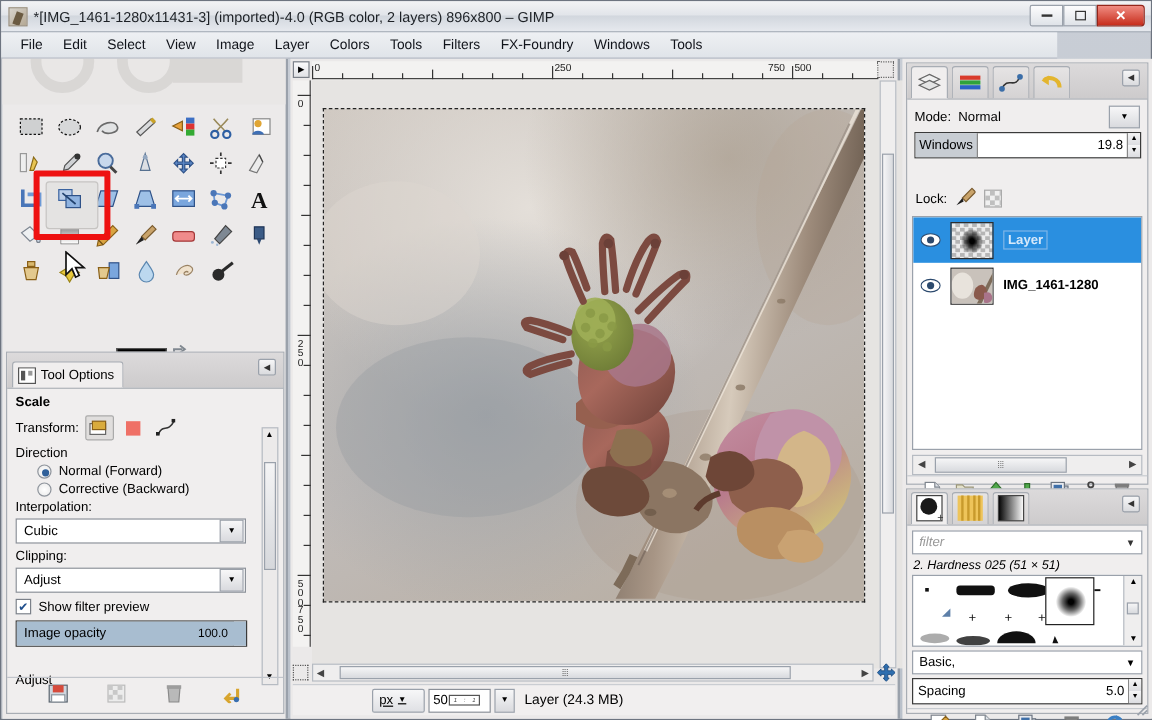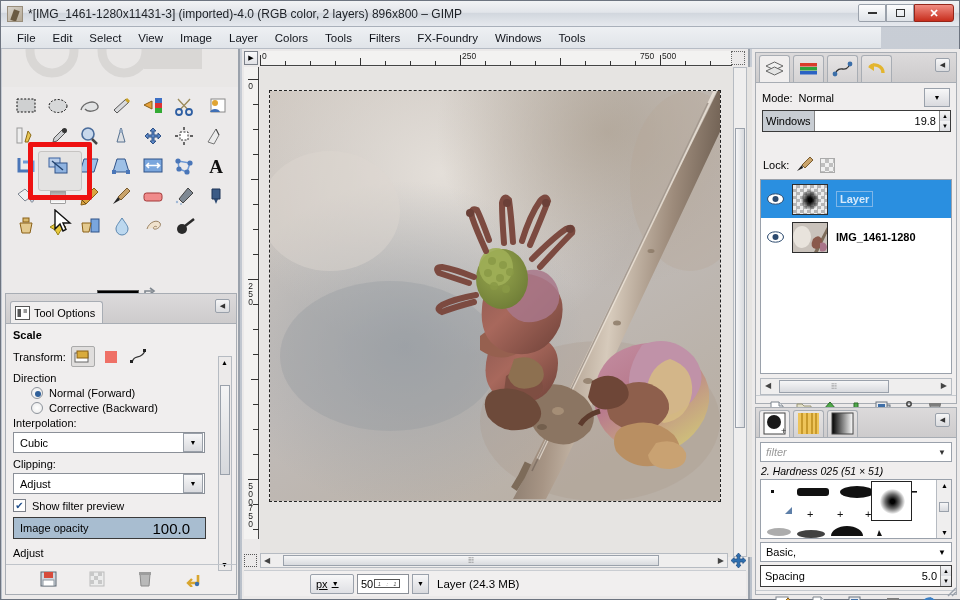--- a/index.html
+++ b/index.html
@@ -104,26 +104,26 @@
      display:flex; align-items:center; justify-content:space-between;
      padding-left:6px; font-size:11px; margin-bottom:5px; width:192px; }
   .combo .drop { width:20px; height:19px; background:linear-gradient(#f7f7f8,#d9dade);
      border:1px solid #999fa8; display:flex; align-items:center; justify-content:center;
      font-size:7px; margin-right:1px; }
   .chk-row { display:flex; align-items:center; margin-bottom:5px; }
   .chk { width:13px; height:13px; background:#fff; border:1px solid #7b8089;
      margin-right:6px; display:flex; align-items:center; justify-content:center;
      font-size:10px; color:#1f4e8c; }
   .slider { width:193px; height:22px; border:1px solid #3a3a3a; display:flex;
-     align-items:center; position:relative; background:#fff; margin-bottom:8px;}
+     align-items:center; position:relative; background:#fff; margin-bottom:22px;}
   .slider-fill { position:absolute; left:0; top:0; bottom:0; width:191px;
      background:#a8bdd0; }
   .slider-txt { position:relative; z-index:2; padding-left:6px; font-size:11px;}
   .slider-val { position:relative; z-index:2; margin-left:auto; padding-right:4px;
-     font-size:15px;}
+     font-size:10px;}
   .spin { width:11px; height:20px; display:flex; flex-direction:column;
      border-left:1px solid #888; }
   .spin div { flex:1; background:linear-gradient(#f4f4f5,#dcdde1); font-size:6px;
      display:flex;align-items:center;justify-content:center; }
   .to-scroll { position:absolute; right:4px; top:32px; width:14px; height:215px;
      background:#eceaea; border:1px solid #b6bbc2; }
   .to-scroll .thumb { position:absolute; left:1px; top:28px; width:10px; height:90px;
      background:linear-gradient(#f4f4f5,#d6d8dc); border:1px solid #9aa1ab; }
   .to-scroll .up, .to-scroll .dn { position:absolute; left:2px; font-size:7px; }
   .to-scroll .up { top:2px; } .to-scroll .dn { bottom:2px; }

